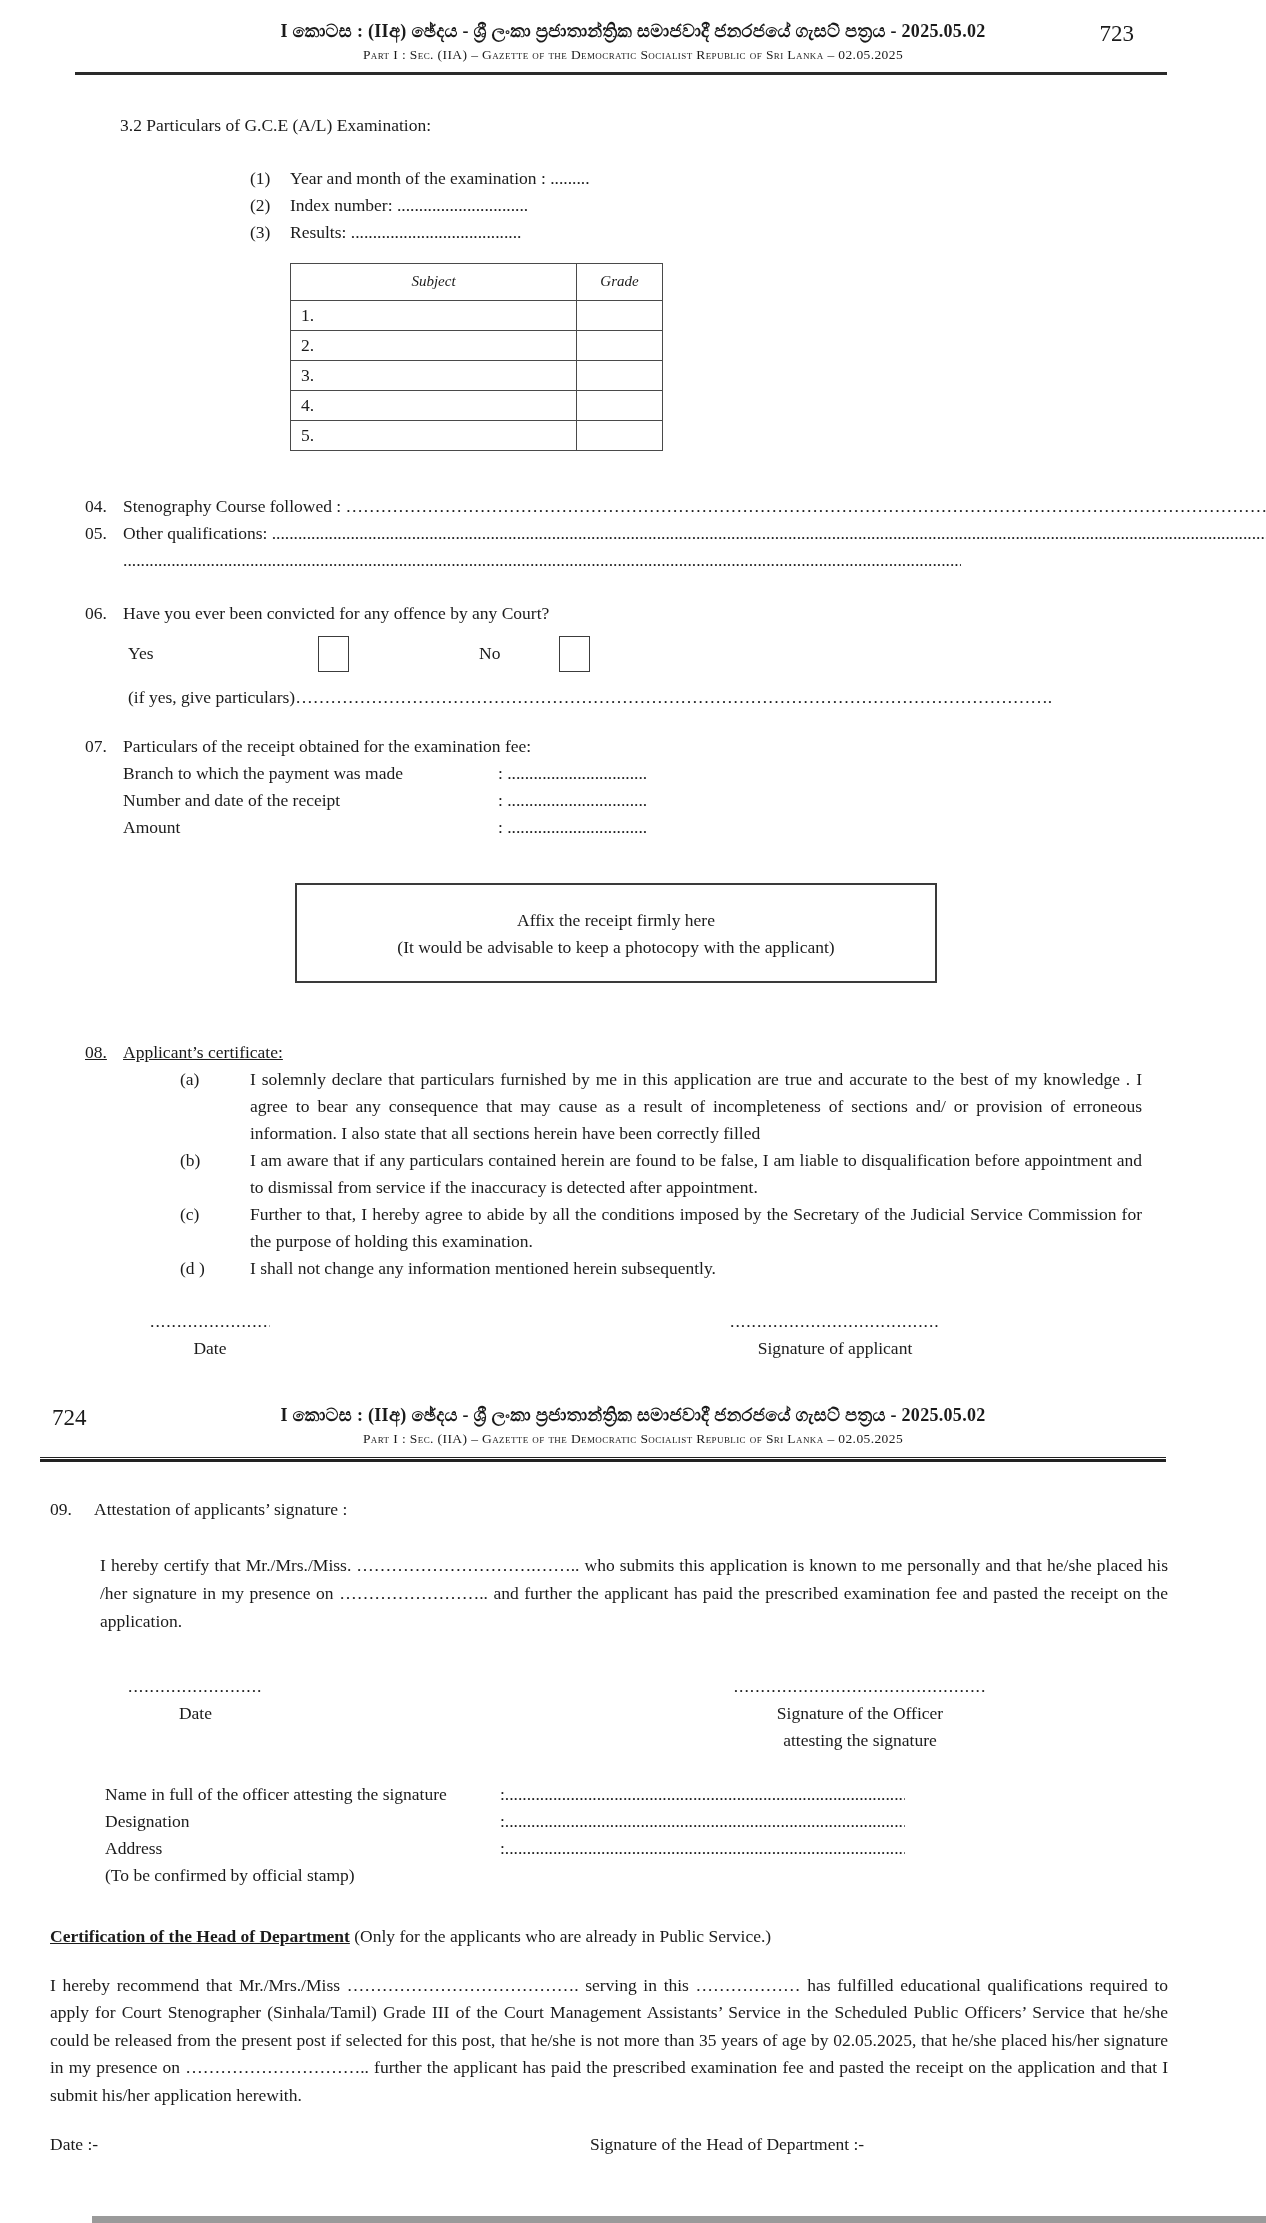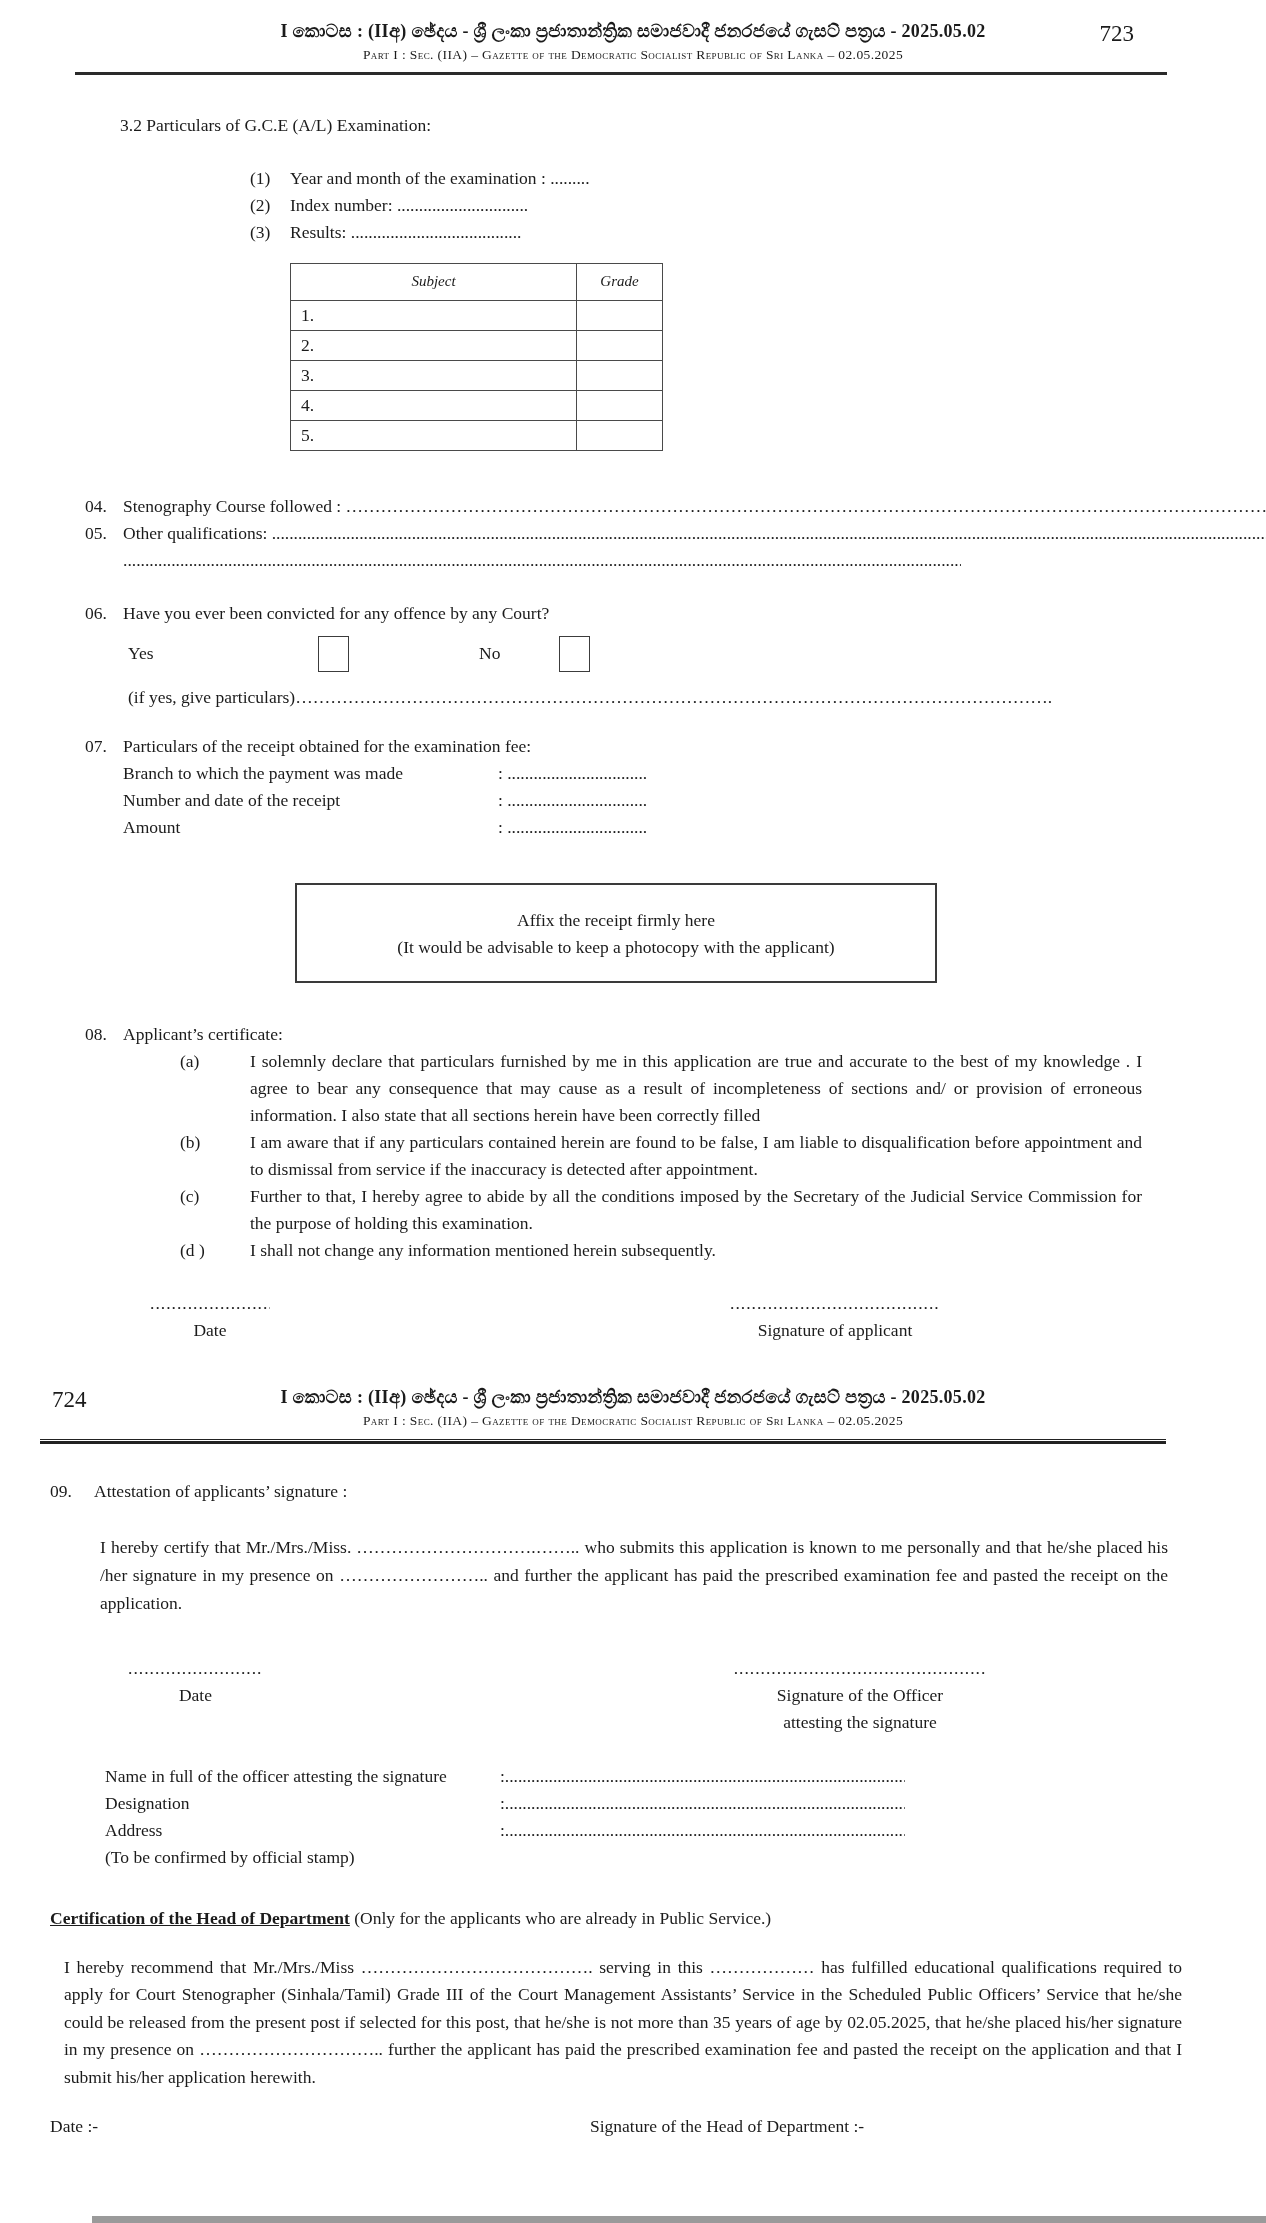--- a/index.html
+++ b/index.html
@@ -69,21 +69,21 @@
   .sig-col { position:absolute; text-align:center; }
   .sig-col .dots { white-space:nowrap; overflow:hidden; letter-spacing:1px; }
 
   
   .p2-para { margin:28px 0 0 100px; width:1068px; text-align:justify; line-height:28px; }
   .officer-row { display:flex; margin-left:105px; }
   .officer-row .lab { width:395px; flex:0 0 395px; }
   .officer-row .val { width:405px; overflow:hidden; white-space:nowrap; }
   .cert-heading { margin:34px 0 0 50px; }
   .cert-heading .hb { font-weight:bold; text-decoration:underline; }
-  .cert-para { margin:22px 0 0 64px; width:1118px; text-align:justify; line-height:27.5px; }
+  .cert-para { margin:22px 0 0 50px; width:1118px; text-align:justify; line-height:27.5px; }
   .foot-sign { display:flex; margin:22px 0 0 50px; }
   .foot-sign .fs-date { width:540px; flex:0 0 540px; }
 
   .scan-bar { position:absolute; bottom:0; left:92px; right:0; height:7px; background:#9a9a9a; }
 </style>
 </head>
 <body>
 
 <div class="sheet">
 
@@ -193,21 +193,21 @@
   <div class="receipt-row">
     <span class="lab">Amount</span>
     <span class="val">: ................................</span>
   </div>
 
   <div class="receipt-box">
     <div>Affix the receipt firmly here</div>
     <div>(It would be advisable to keep a photocopy with the applicant)</div>
   </div>
 
-  <div class="numbered" style="margin-top:38px;">
+  <div class="numbered" style="margin-top:56px;text-decoration:underline;">
     <span class="num">08.</span>
     <span class="body">Applicant’s certificate:</span>
   </div>
   <div class="clause">
     <span class="letter">(a)</span>
     <span class="ctext">I solemnly declare that  particulars furnished by me in this application are true and accurate to the best  of my knowledge . I agree to bear any consequence that may cause as a result of incompleteness of sections and/ or provision of erroneous information. I also state that all sections herein have been correctly filled</span>
   </div>
   <div class="clause">
     <span class="letter">(b)</span>
     <span class="ctext">I am aware that if any particulars contained  herein are  found to be false, I am  liable to disqualification before appointment  and to dismissal  from service if the inaccuracy is detected  after appointment.</span>

